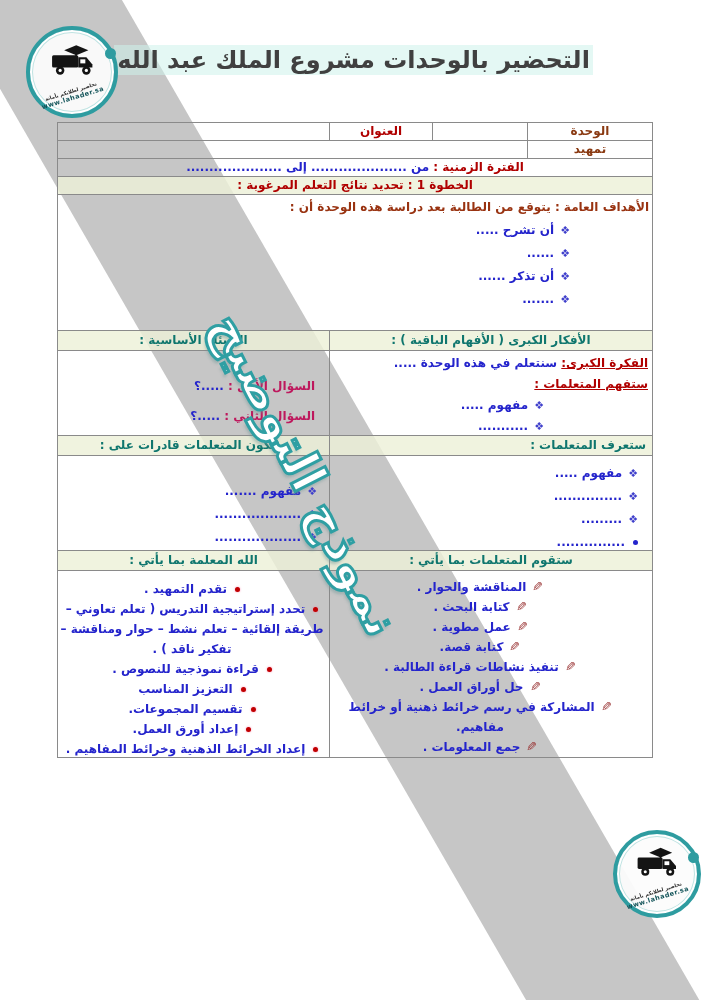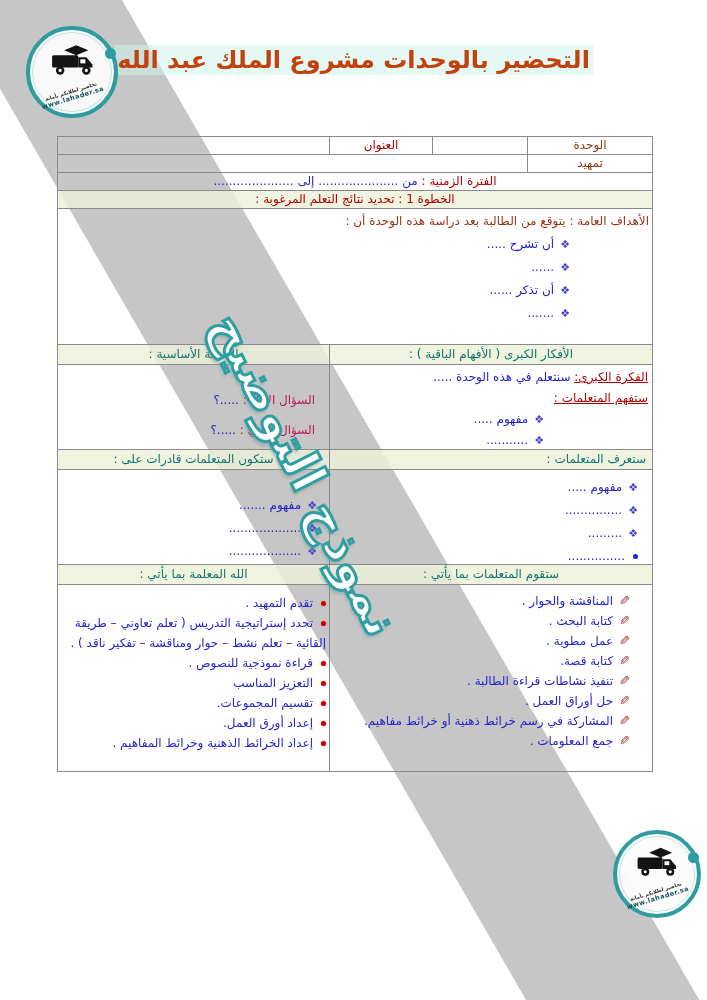--- a/index.html
+++ b/index.html
@@ -20,21 +20,21 @@
     position:absolute; left:110px; top:442px; width:380px; height:70px;
     z-index:3; transform:rotate(63deg); direction:rtl; text-align:center;
     font-size:50px; font-weight:bold; letter-spacing:2px;
     color:#ffffff; -webkit-text-stroke:3px #2f9fa3;
     text-shadow:3px 3px 3px rgba(110,150,150,0.45);
   }
 
   
   .title {
     position:absolute; left:0; top:46px; width:707px; z-index:2;
-    text-align:center; font-size:24px; font-weight:bold; color:#c2410c;
+    text-align:center; font-size:24px; font-weight:bold; color:#404040;
   }
   .title .hl { background:rgba(205,242,235,0.55); padding:1px 3px; }
 
   
   .logo {
     position:absolute; z-index:4; border-radius:50%;
     background:rgba(252,252,252,0.95); border:4px solid #2e9ca0;
     box-shadow:inset 0 0 0 2px #ffffff, inset 0 0 0 3px #bfe3e2;
   }
   .logo-top { left:26px; top:26px; width:84px; height:84px; }
@@ -46,22 +46,22 @@
   .logo svg { position:absolute; left:14%; top:8%; width:72%; height:58%; }
   .logo .logo-lines {
     position:absolute; left:0; bottom:14%; width:100%;
     transform:rotate(-17deg); text-align:center; line-height:1.25;
   }
   .logo .tagline { font-size:5px; font-weight:bold; color:#2c2c2c; display:block; }
   .logo .siteurl { font-size:6.5px; font-weight:bold; color:#14555a; display:block; letter-spacing:0.5px; }
 
   
   .doc {
-    position:absolute; left:57px; top:136px; width:594px; z-index:2;
-    font-size:12px; font-weight:normal; color:#2424cc;
+    position:absolute; left:57px; top:122px; width:594px; z-index:2;
+    font-size:12px; font-weight:bold; color:#2424cc;
     border:1px solid #8a8a8a;
   }
   .row { display:flex; direction:ltr; border-bottom:1px solid #8a8a8a; box-sizing:border-box; }
   .row:last-child { border-bottom:none; }
   .cell { direction:rtl; box-sizing:border-box; border-left:1px solid #8a8a8a; overflow:hidden; }
   .cell:first-child { border-left:none; }
   .hdr { background:rgba(237,240,216,0.82); color:#0f766e; }
   .label-brown { color:#8a3a12; }
   .label-red   { color:#b00000; }
   .center { text-align:center; }
@@ -81,21 +81,21 @@
   .c-mid   { width:95px;  }
   .c-unit  { width:125px; }
   .c-intro-val { width:469px; }
   .c-left  { width:271px; }
   .c-right { width:323px; }
   .c-full  { width:594px; }
 
   .obj-head { color:#993311; padding:2px 3px 0 0; line-height:20px; }
   .list { line-height:23px; }
   .li { white-space:nowrap; }
-  .wrap .li { white-space:normal; }
+  .wrap .li { white-space:normal;text-align:center; }
 
   .pad-obj   { padding-right:82px; padding-top:2px; }
   .pad-ideas { padding-right:4px; padding-top:2px; line-height:21px; }
   .pad-ideas .ideas-list { padding-right:104px; }
   .pad-q     { padding-right:14px; padding-top:20px; line-height:30px; }
   .pad-know  { padding-right:14px; padding-top:6px; }
   .pad-able  { padding-right:12px; padding-top:24px; }
   .pad-ldo   { padding-right:22px; padding-top:6px; line-height:20px; }
   .pad-tdo   { padding-right:3px;  padding-top:8px; line-height:20px; }
 

